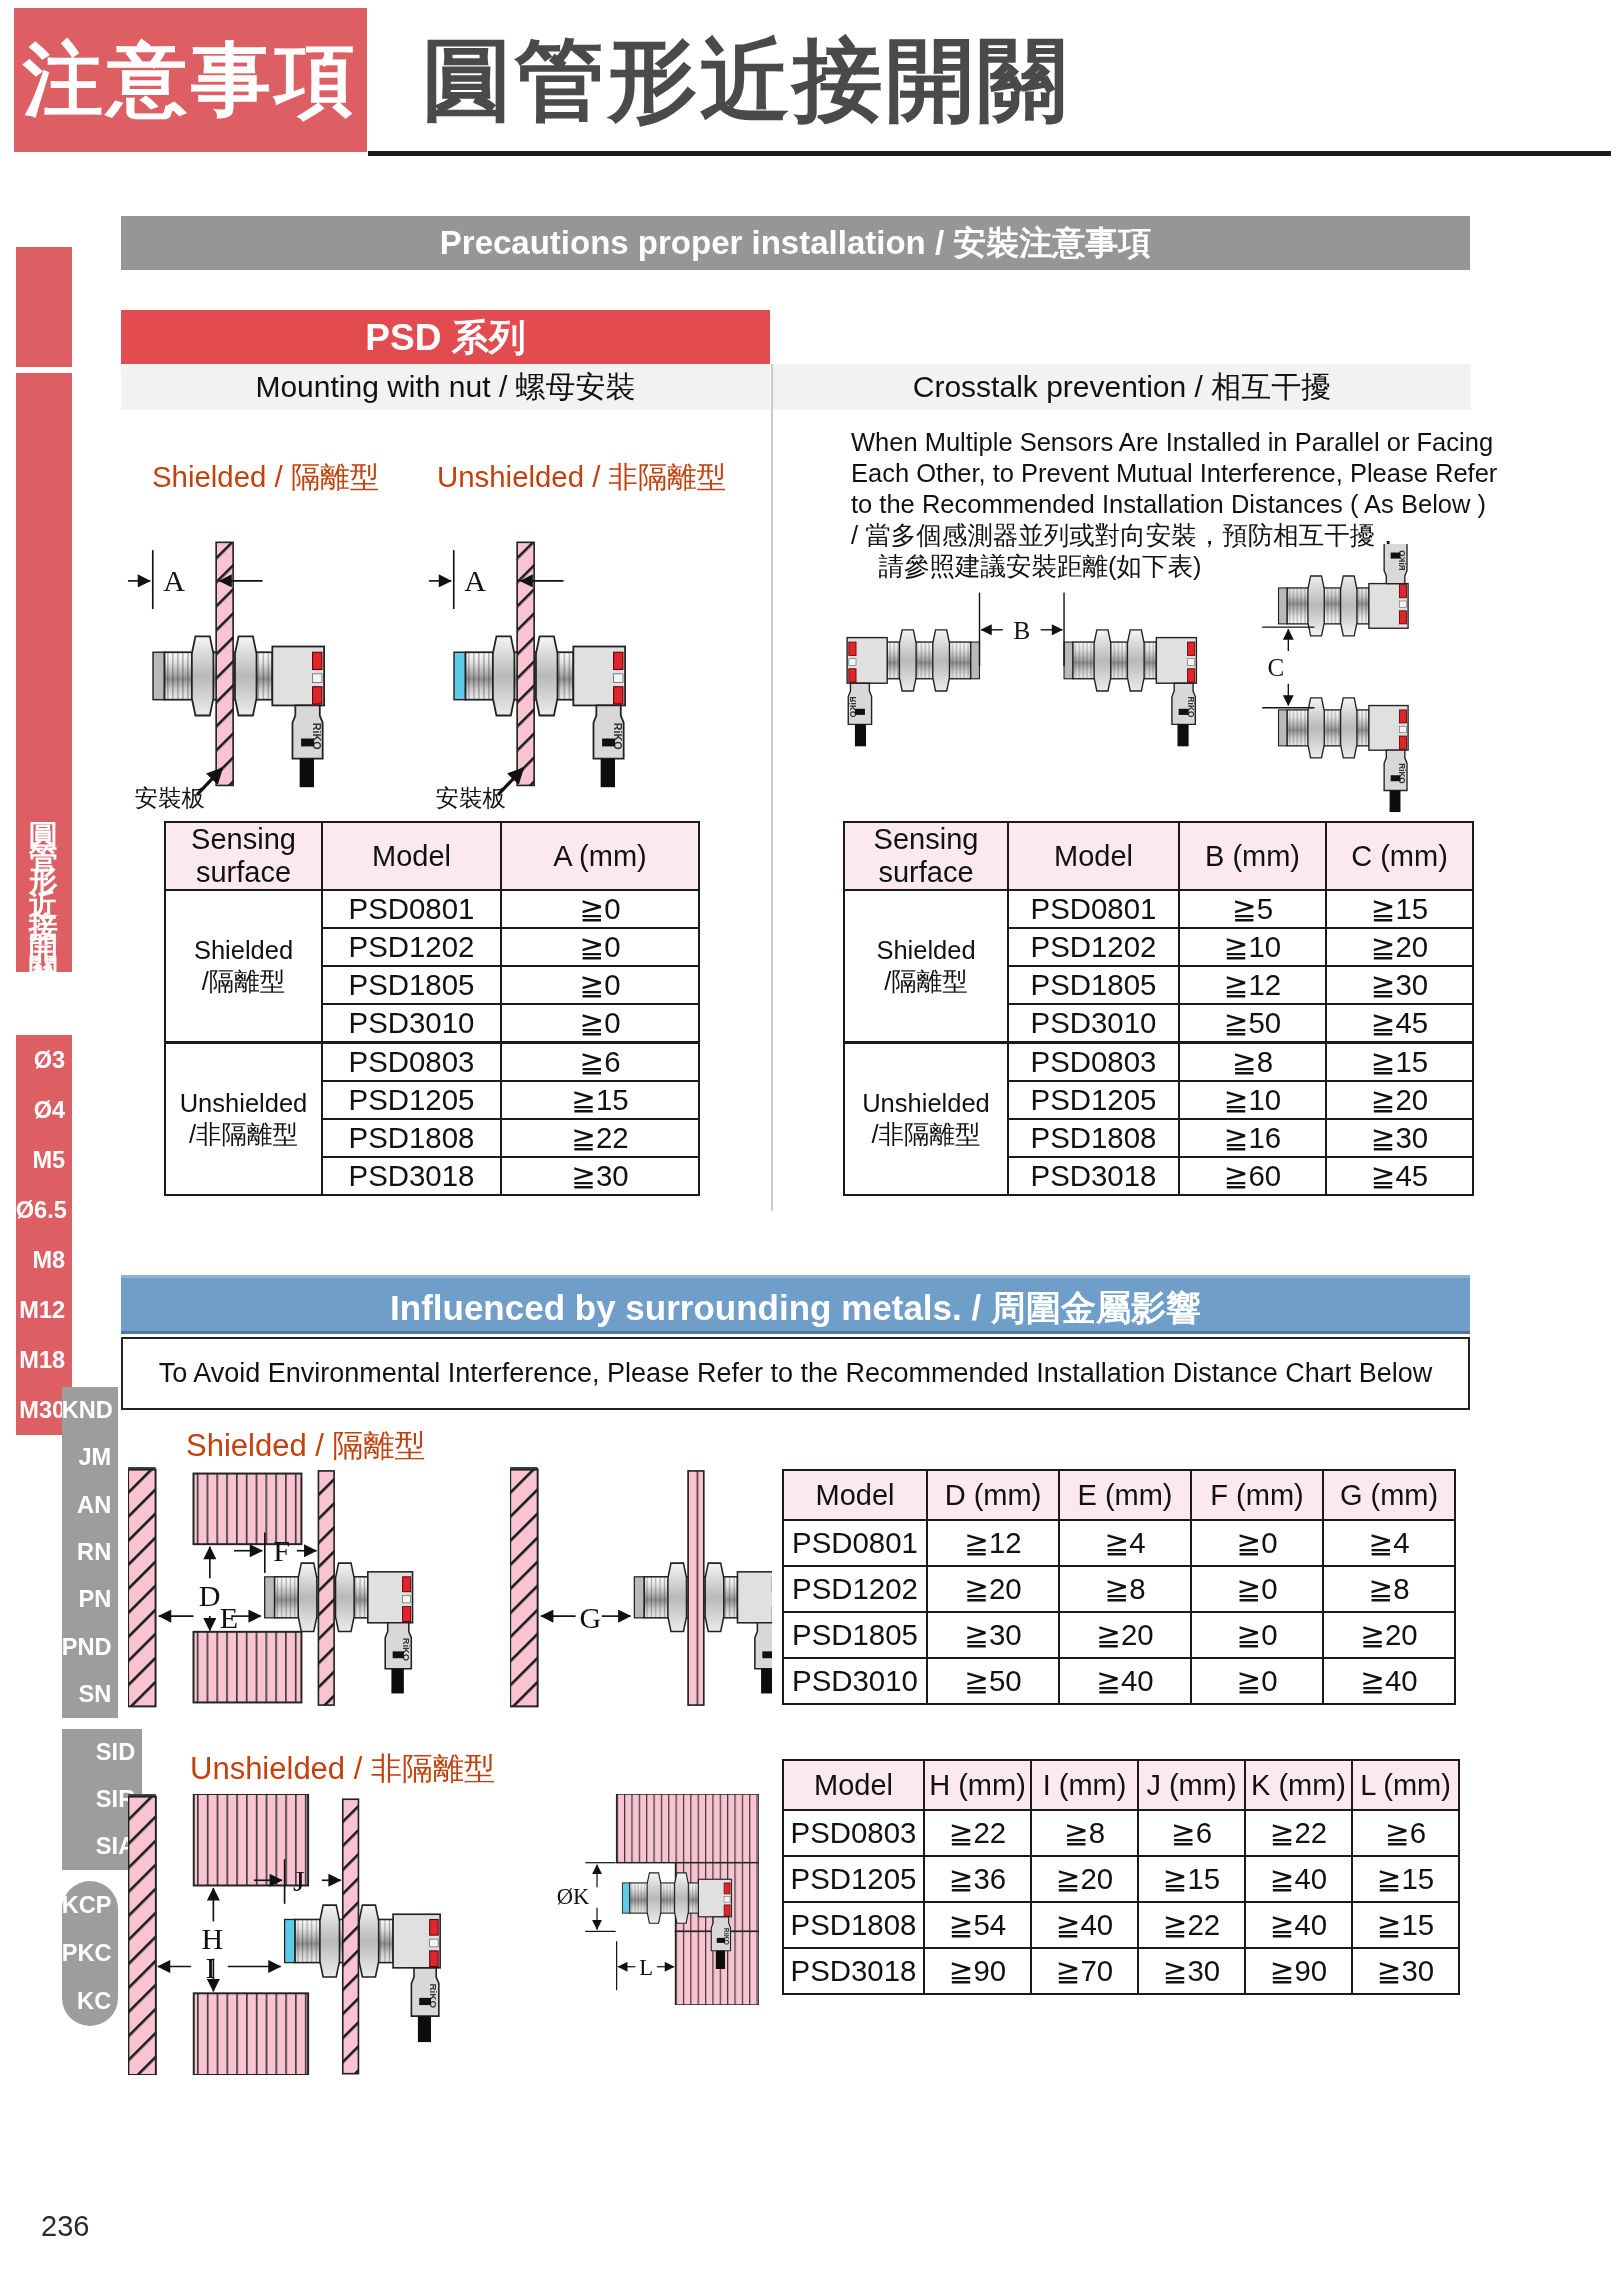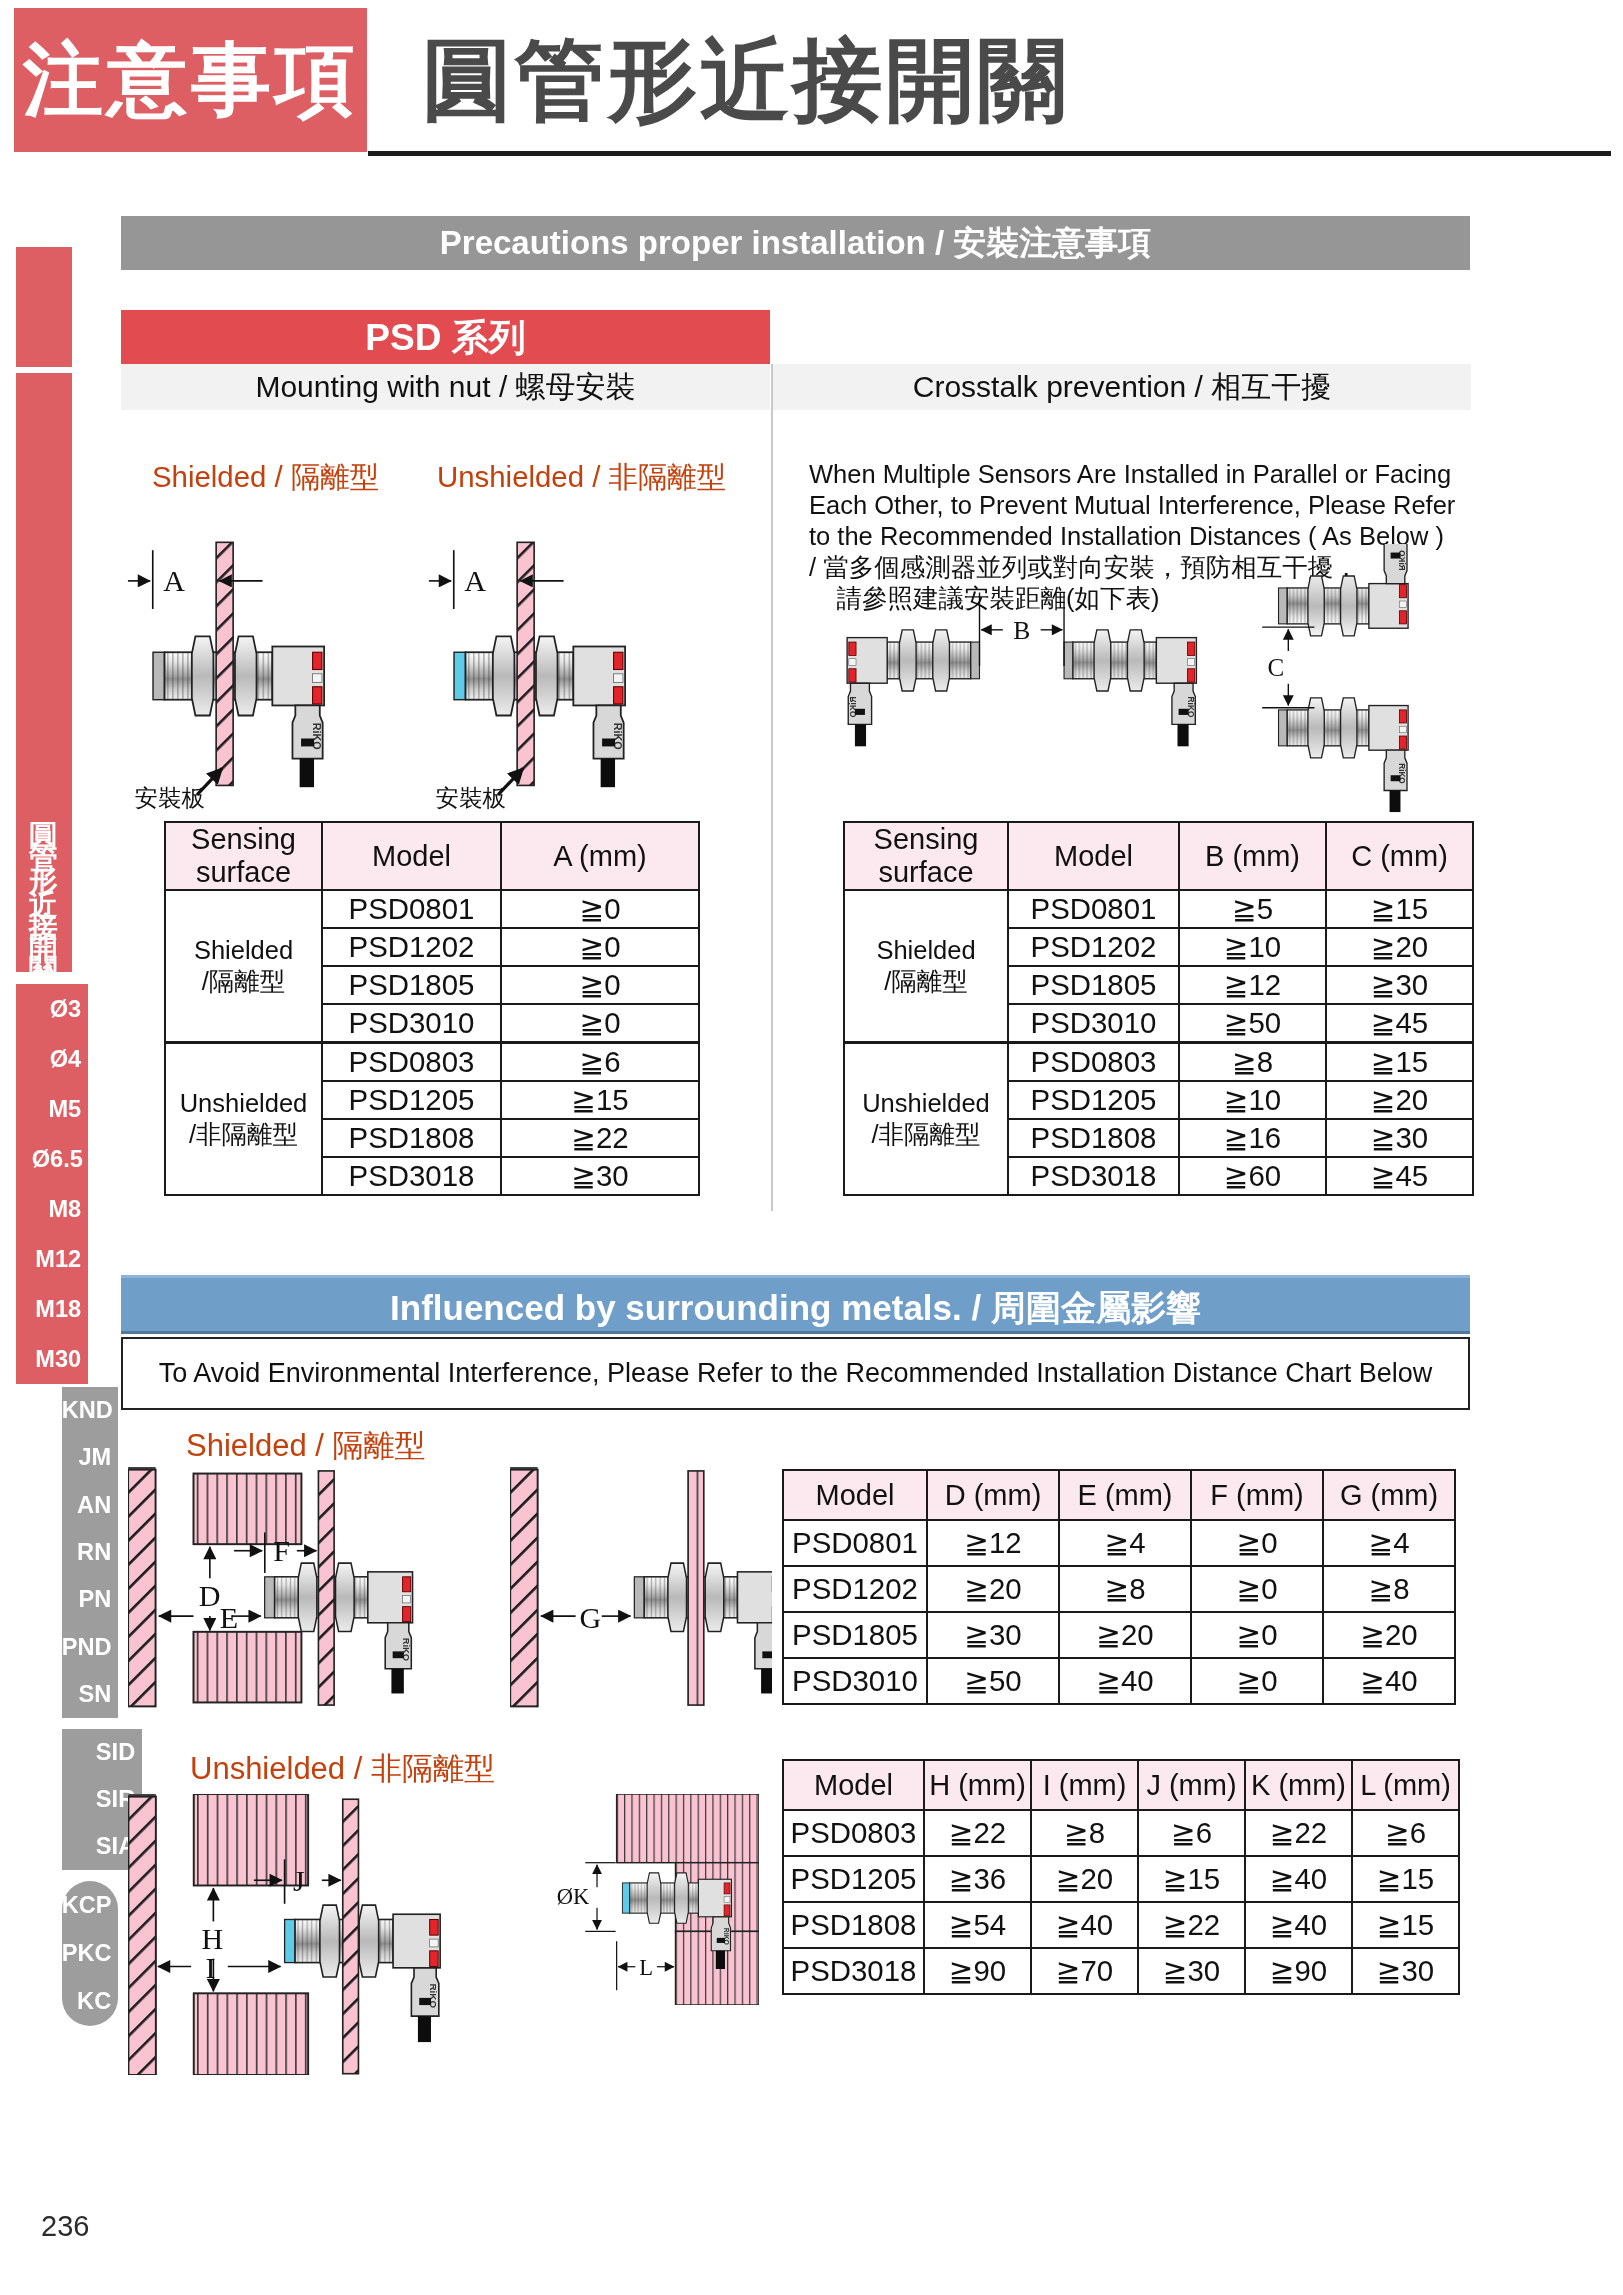--- a/index.html
+++ b/index.html
@@ -117,21 +117,21 @@
   </svg>
 
   <div class="abs tag-box">注意事項</div>
   <div class="abs page-title">圓管形近接開關</div>
   <div class="abs title-rule"></div>
 
   <div class="abs sb sb-red" style="top:247px;height:120px;"></div>
   <div class="abs sb sb-red sb-vtitle" style="top:373px;height:599px;">
     <span>圓管形近接開關</span>
   </div>
-  <div class="abs sb sb-red sb-list" style="top:984px;height:400px;padding-left:16px;">
+  <div class="abs sb sb-red sb-list" style="top:1035px;height:400px;">
     <div class="sb-item">Ø3</div>
     <div class="sb-item">Ø4</div>
     <div class="sb-item">M5</div>
     <div class="sb-item">Ø6.5</div>
     <div class="sb-item">M8</div>
     <div class="sb-item">M12</div>
     <div class="sb-item">M18</div>
     <div class="sb-item">M30</div>
   </div>
   <div class="abs sb sb-gray sb-list" style="top:1387px;height:331px;">
@@ -178,21 +178,21 @@
     <use href="#sensor" x="40" y="180" width="330" height="253"></use>
     <rect x="141" y="58" width="26" height="372" fill="url(#pHatch)" stroke="#222" stroke-width="2.5"></rect>
     <line class="dl" x1="44" y1="70" x2="44" y2="160"></line>
     <line class="dl" x1="6" y1="117" x2="40" y2="117" marker-end="url(#ah)"></line>
     <text class="dimtxt" x="60" y="133">A</text>
     <line class="dl" x1="212" y1="117" x2="146" y2="117" marker-end="url(#ah)"></line>
     <line class="dlb" x1="112" y1="444" x2="150" y2="404" marker-end="url(#ahb)"></line>
     <text class="plbl" x="16" y="462">安裝板</text>
   </svg>
 
-  <div class="abs para" style="left:809px;top:427px;margin-top:32px;">
+  <div class="abs para" style="left:851px;top:427px;">
     <div>When Multiple Sensors Are Installed in Parallel or Facing</div>
     <div>Each Other, to Prevent Mutual Interference, Please Refer</div>
     <div>to the Recommended Installation Distances ( As Below )</div>
     <div>/ 當多個感測器並列或對向安裝，預防相互干擾，</div>
     <div class="ind">請參照建議安裝距離(如下表)</div>
   </div>
 
   <svg class="abs" style="left:826px;top:588px;" width="406" height="206" viewBox="0 0 730 370">
     <g transform="translate(280 55) scale(-1 1)">
         <use href="#sensor" width="300" height="230"></use>

